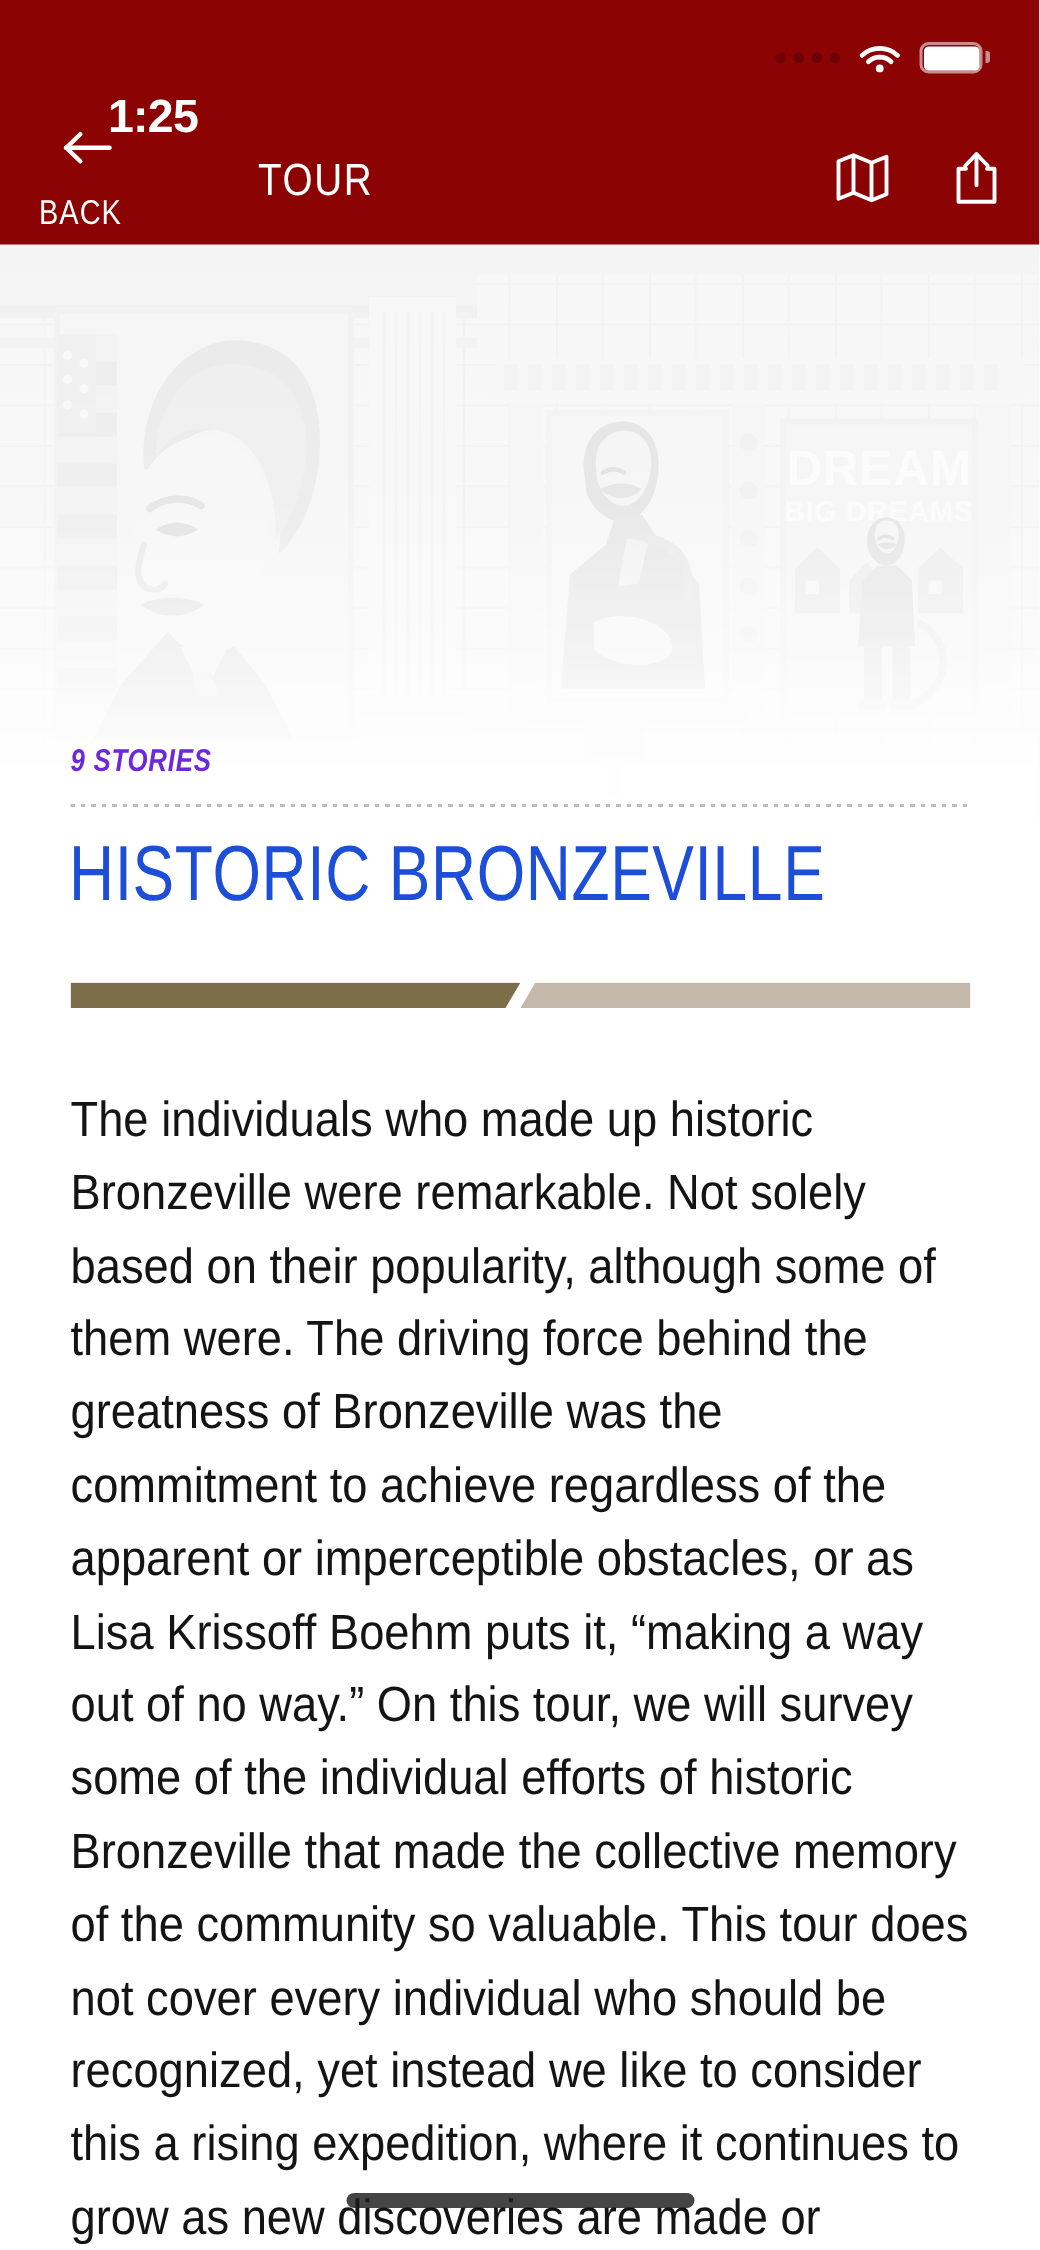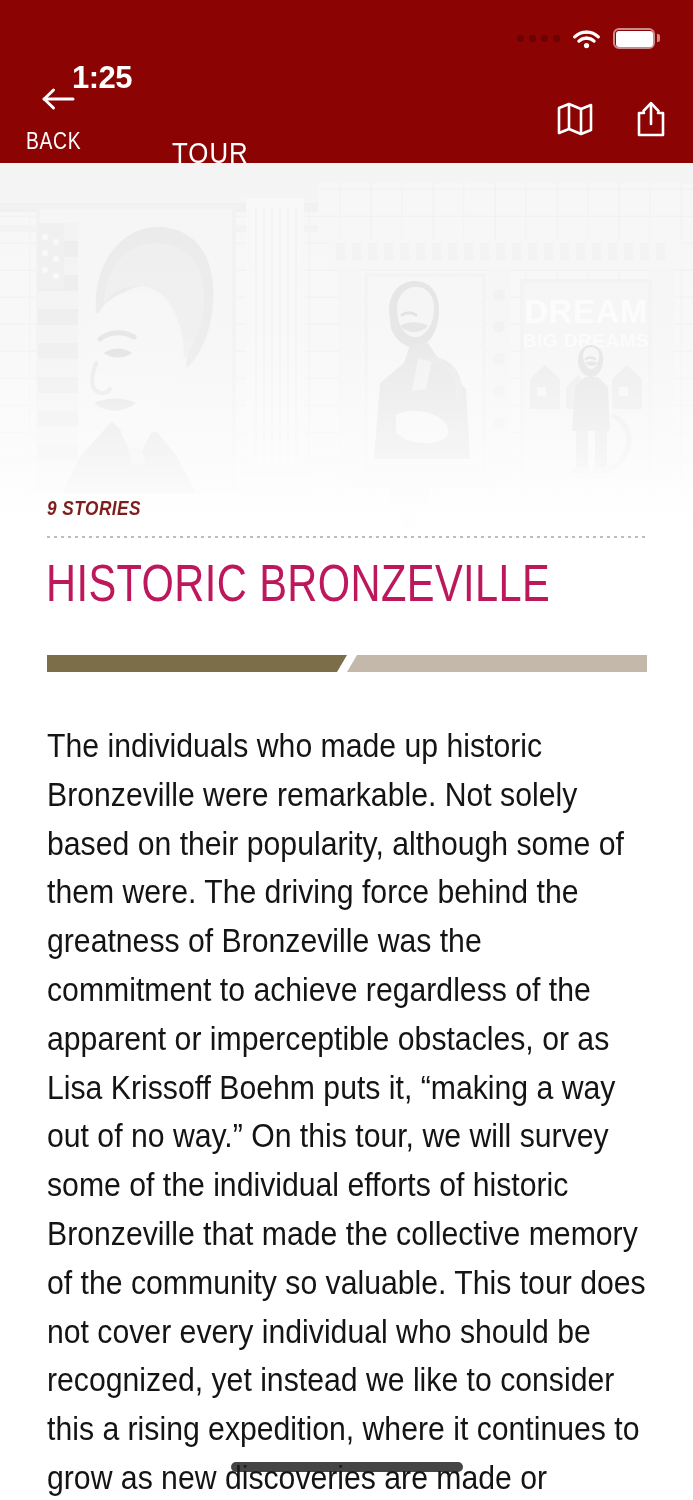--- a/index.html
+++ b/index.html
@@ -54,21 +54,21 @@
     position:absolute; left:26px; top:50%; transform:translateY(-50%);
     display:flex; align-items:center; gap:13px; cursor:pointer;flex-direction:column;
   }
   .nav-back .arrow { display:block; }
   .nav-back .lbl {
     color:#fff; font-size:23px; font-weight:400;
     letter-spacing:0.8px; transform:scaleX(0.84); transform-origin:left center;
   }
   .nav-title {
     position:absolute; left:172px; top:50%; transform:translateY(-50%);
-    color:#fff; font-size:30px; font-weight:400; letter-spacing:1.2px;margin-top:32px;
+    color:#fff; font-size:30px; font-weight:400; letter-spacing:1.2px;
   }
   .nav-title span { display:inline-block; transform:scaleX(0.86); transform-origin:left center; }
   .nav-actions {
     position:absolute; right:26px; top:50%; transform:translateY(-50%);
     display:flex; align-items:center; gap:42px;
   }
   .nav-actions .ico { cursor:pointer; display:block; }
 
   
   .hero {
@@ -86,32 +86,32 @@
       #ffffff 100%);
   }
 
   
   .meta {
     position:absolute; left:0; top:496px; width:693px; z-index:10;
   }
   .meta-label {
     position:absolute; left:47px; top:0;
     font-size:21px; font-weight:700; font-style:italic;
-    color:#7f1d1d; letter-spacing:0.6px;
+    color:#6d28d9; letter-spacing:0.6px;
   }
   .meta-label span { display:inline-block; transform:scaleX(0.82); transform-origin:left center; }
   .divider {
     position:absolute; left:47px; top:40px; width:600px; height:2px;
     background-image:repeating-linear-gradient(to right,#bdbdbd 0 3px,transparent 3px 7px);
   }
 
   
   .title {
     position:absolute; left:46px; top:556px; z-index:10;
-    font-size:52px; font-weight:300; color:#be185d;
+    font-size:52px; font-weight:300; color:#1d4ed8;
     letter-spacing:0.5px; line-height:1.05; white-space:nowrap;text-align:right;
   }
   .title span { display:inline-block; transform:scaleX(0.80); transform-origin:left center; }
 
   
   .progress {
     position:absolute; left:47px; top:655px; width:600px; height:17px; z-index:10;
   }
   .prog-rest {
     position:absolute; right:0; top:0; height:100%;

